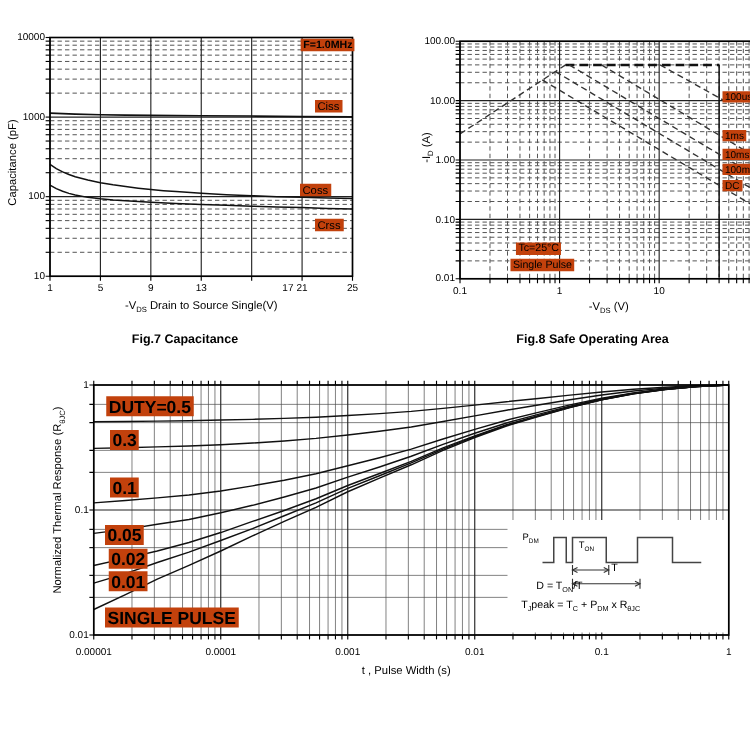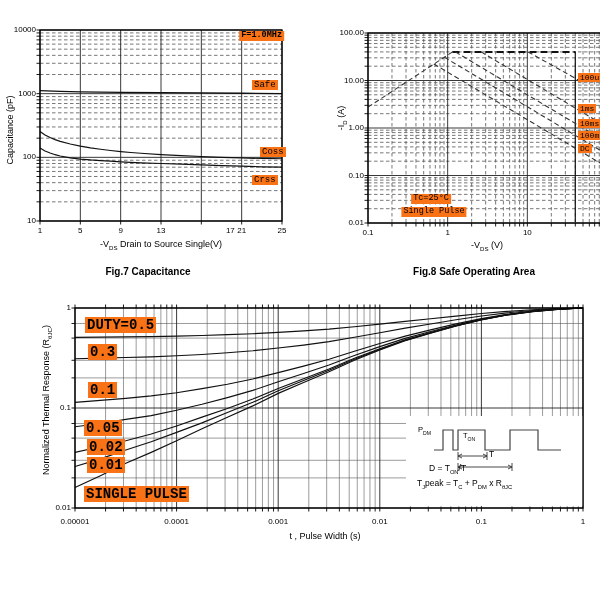--- a/index.html
+++ b/index.html
@@ -9,21 +9,21 @@
   .chart svg{position:absolute;left:0;top:0;display:block;}
   .lbl{position:absolute;white-space:nowrap;color:#000;font-size:8.5px;line-height:1.15;}
   .tick{font-size:8px;}
   .axis-title{font-size:9px;}
   .caption{font-size:10px;font-weight:700;}
   .curve-label{font-size:9px;}
   .f9lab{font-size:14px;font-weight:700;}
   .ann{font-size:8.5px;font-weight:700;}
   .fm{font-size:8.5px;}
   .small{font-size:7.5px;}
-  .bg{background:#f97316;padding:0 2px;font-family:Liberation Mono, monospace;}
+  .bg{background:#c2410c;padding:0 2px;}
   sub{font-size:68%;line-height:0;}
 </style>
 </head>
 <body>
 
 <div class="page">
   <div class="chart" style="left: 0px; top: 0px; width: 310px; height: 295px;">
       <svg width="310" height="295">
         <line x1="40" y1="201.83442360939318" x2="282" y2="201.83442360939318" stroke="#555" stroke-width="0.8" stroke-dasharray="3.5 2.5"></line>
         <line x1="40" y1="190.6232801161815" x2="282" y2="190.6232801161815" stroke="#555" stroke-width="0.8" stroke-dasharray="3.5 2.5"></line>
@@ -105,22 +105,22 @@
       <div class="lbl tick" style="left: 120.667px; top: 226px; transform: translateX(-50%);"><span>9</span></div>
       <div class="lbl tick" style="left: 161px; top: 226px; transform: translateX(-50%);"><span>13</span></div>
       <div class="lbl tick" style="left: 201.333px; top: 226px; transform: translateX(-50%); margin-left: 29px;"><span>17</span></div>
       <div class="lbl tick" style="left: 241.667px; top: 226px; transform: translateX(-50%);"><span>21</span></div>
       <div class="lbl tick" style="left: 282px; top: 226px; transform: translateX(-50%);"><span>25</span></div>
       <div class="lbl tick" style="left: 36px; top: 25px; transform: translateX(-100%);"><span>10000</span></div>
       <div class="lbl tick" style="left: 36px; top: 88.6667px; transform: translateX(-100%);"><span>1000</span></div>
       <div class="lbl tick" style="left: 36px; top: 152.333px; transform: translateX(-100%);"><span>100</span></div>
       <div class="lbl tick" style="left: 36px; top: 216px; transform: translateX(-100%);"><span>10</span></div>
       <div class="lbl ann bg" style="left: 284px; top: 31px; transform: translateX(-100%);"><span>F=1.0MHz</span></div>
-      <div class="lbl curve-label bg" style="left: 252px; top: 80px;"><span>Safe</span></div>
-      <div class="lbl curve-label bg" style="left: 260px; top: 147px;"><span>Coss</span></div>
+      <div class="lbl curve-label bg" style="left: 252px; top: 80px;"><span>Ciss</span></div>
+      <div class="lbl curve-label bg" style="left: 240px; top: 147px;"><span>Coss</span></div>
       <div class="lbl curve-label bg" style="left: 252px; top: 175px;"><span>Crss</span></div>
       <div class="lbl axis-title" style="left: 161px; top: 239px; transform: translateX(-50%);"><span>-V</span><sub>DS</sub><span> Drain to Source Single(V)</span></div>
       <div class="lbl axis-title rot" style="left: 10px; top: 130px; transform: translate(-50%, -50%) rotate(-90deg);"><span>Capacitance (pF)</span></div>
       <div class="lbl caption" style="left: 148px; top: 266px; transform: translateX(-50%);"><span>Fig.7 Capacitance</span></div>
     </div>
   <div class="chart" style="left: 310px; top: 0px; width: 290px; height: 295px;">
       <svg width="290" height="295">
         <line x1="81.98205632123052" y1="33" x2="81.98205632123052" y2="223" stroke="#555" stroke-width="0.8" stroke-dasharray="3.5 2.5"></line>
         <line x1="96.01065995933311" y1="33" x2="96.01065995933311" y2="223" stroke="#555" stroke-width="0.8" stroke-dasharray="3.5 2.5"></line>
         <line x1="105.964112642461" y1="33" x2="105.964112642461" y2="223" stroke="#555" stroke-width="0.8" stroke-dasharray="3.5 2.5"></line>

